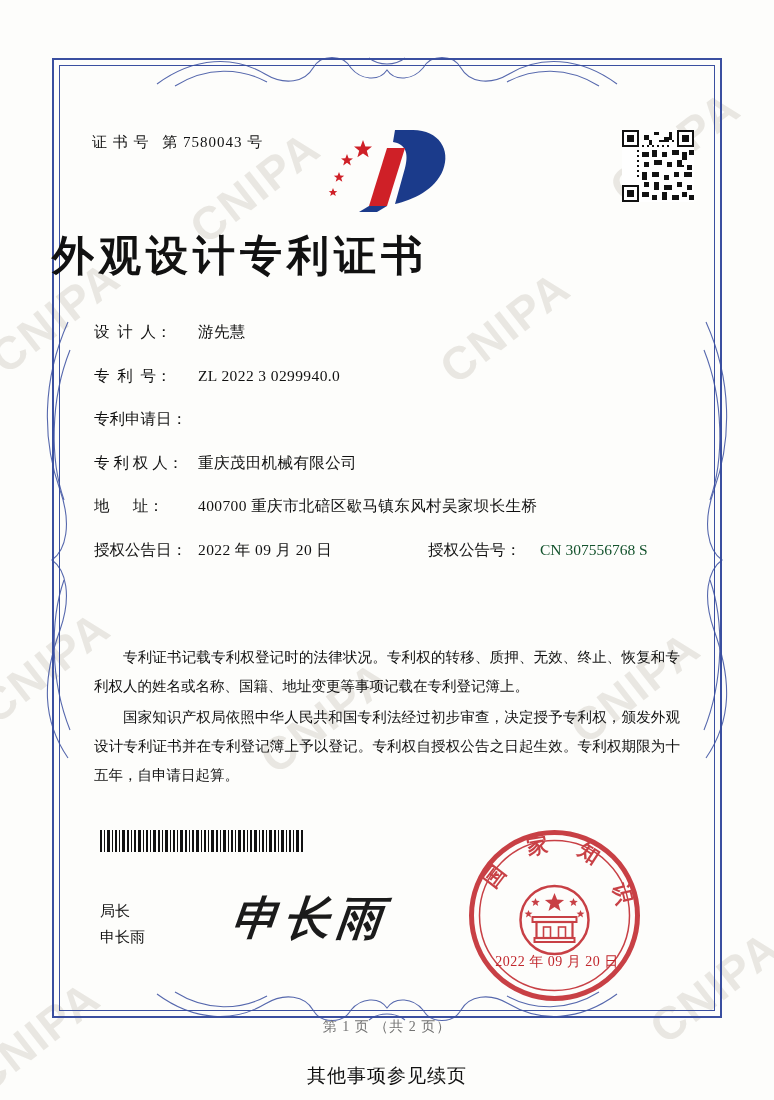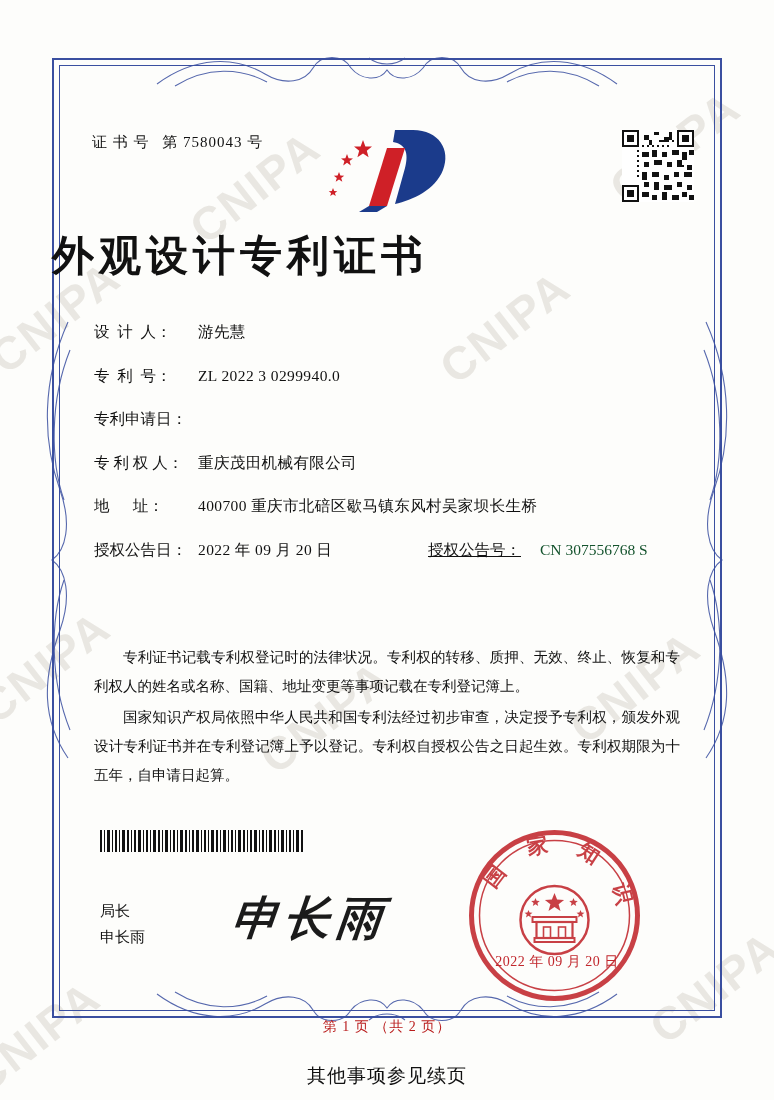--- a/index.html
+++ b/index.html
@@ -153,21 +153,20 @@
     letter-spacing: .4px;
   }
   .field-row.dual .field-value {
     flex: 0 0 auto;
     width: 230px;
   }
   .field-row.dual .field-label2 {
     flex: 0 0 auto;
     width: 112px;
     color: #111;
-    text-decoration: underline;
   }
   .field-row.dual .field-value2 {
     flex: 1 1 auto;
     color: #14532d;
   }
 
   
   .paragraphs {
     position: absolute;
     left: 42px;
@@ -241,21 +240,21 @@
     z-index: 7;
   }
 
   
   .page-num {
     position: absolute;
     left: 0; right: 0;
     top: 960px;
     text-align: center;
     font-size: 14px;
-    color: #b91c1c;
+    color: #737373;
     letter-spacing: 1px;
   }
   .footnote {
     position: absolute;
     left: 0; right: 0;
     top: 1063px;
     text-align: center;
     font-size: 19px;
     color: #111;
     letter-spacing: 1px;

